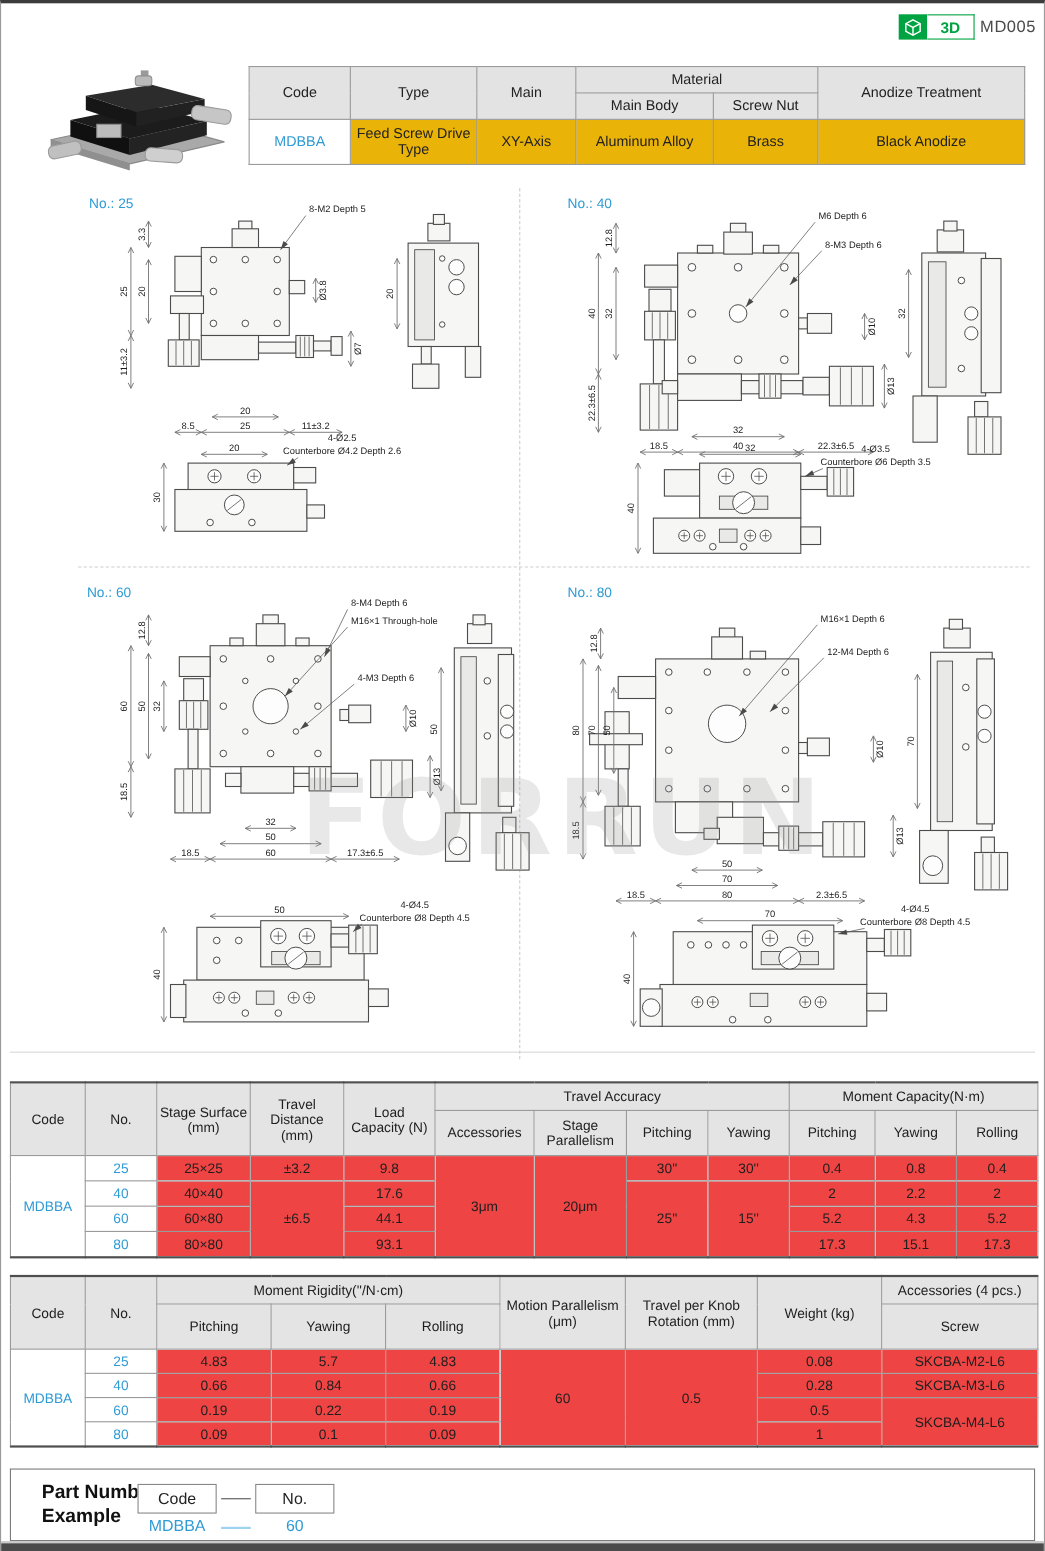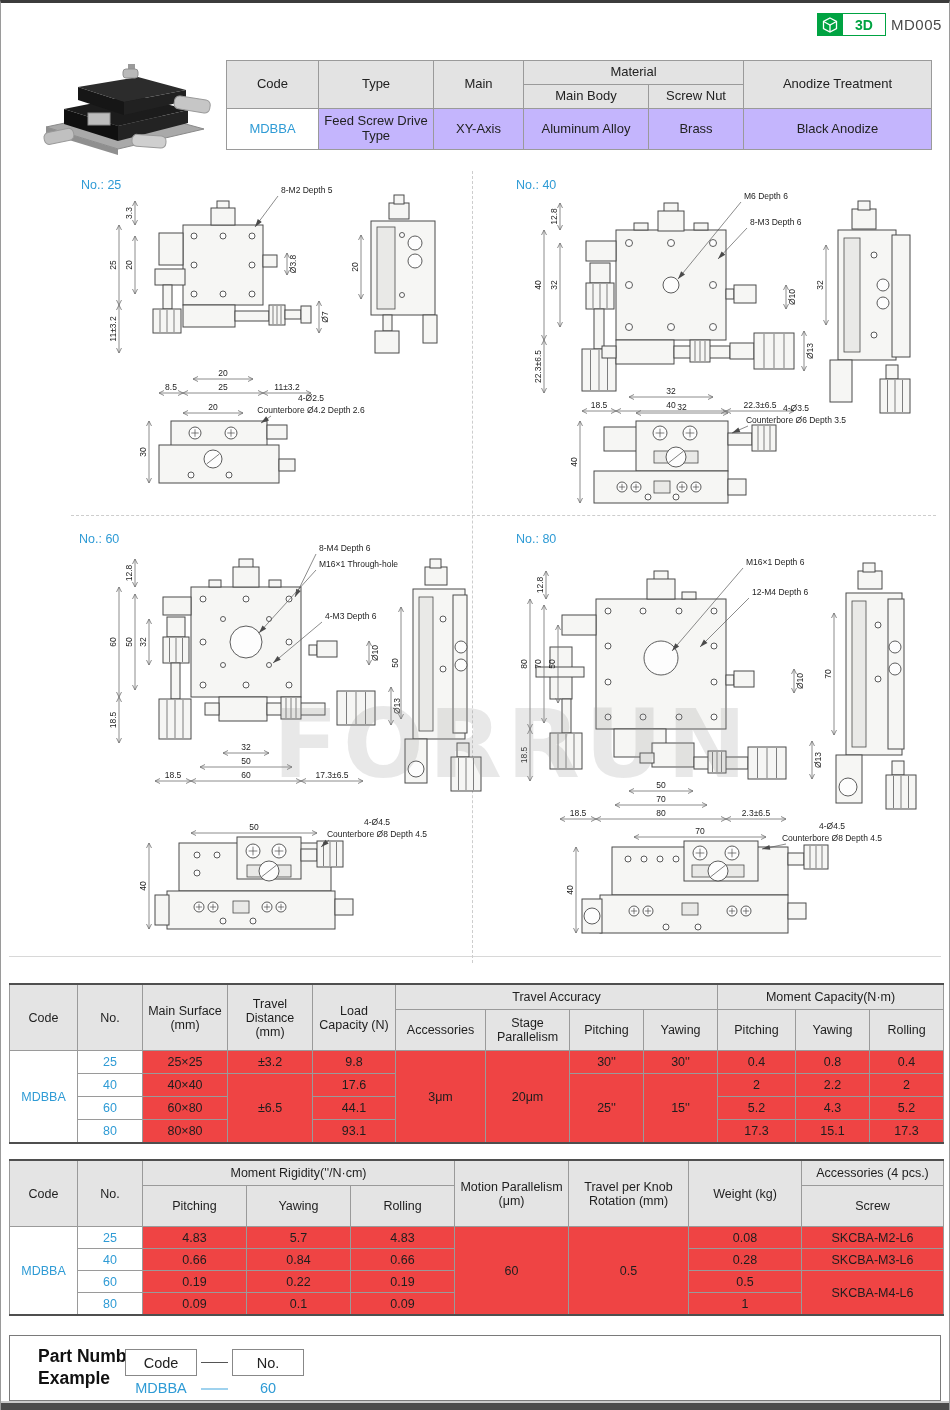--- a/index.html
+++ b/index.html
@@ -12,21 +12,21 @@
   .badge{position:absolute;left:816px;top:10px;display:flex;height:23px;align-items:stretch;}
   .badge .cube{width:26px;background:#00a342;display:flex;align-items:center;justify-content:center;}
   .badge .lbl{width:42px;border:1.5px solid #00a342;border-left:none;background:#fff;color:#00a342;
               display:flex;align-items:center;justify-content:center;font-size:14px;font-weight:bold;}
   .doccode{position:absolute;left:890px;top:13px;font-size:15px;color:#4a4a4a;letter-spacing:.5px;}
 
   
   .itable{position:absolute;left:225px;top:57px;width:705px;border-collapse:collapse;table-layout:fixed;border:1.5px solid #777;}
   .itable th,.itable td{border:1px solid #9a9a9a;text-align:center;vertical-align:middle;font-size:13px;color:#222;padding:1px 2px;line-height:1.15;}
   .itable th{background:#e3e3e3;font-weight:normal;height:21px;}
-  .itable td{height:38px;background:#c4b5fd;}
+  .itable td{height:38px;background:#eab308;}
   .itable td.codecell{background:#fff;color:#2f9bd5;}
 
   
   .dw{position:absolute;z-index:2;}
   .vdash{position:absolute;left:471px;top:168px;height:792px;width:0;border-left:1px dashed #cdcdcd;z-index:1;}
   .hdash{position:absolute;left:70px;top:512px;width:865px;height:0;border-top:1px dashed #cdcdcd;z-index:1;}
   .secline{position:absolute;left:8px;top:953px;width:932px;border-top:1px solid #d8d8d8;}
   .wm{position:absolute;left:272px;top:648px;font-size:95px;font-weight:bold;letter-spacing:5px;
       color:rgba(150,150,150,0.22);z-index:3;pointer-events:none;font-family:"DejaVu Sans",sans-serif;margin-top:38px;}
   svg .fc{fill:#f6f6f4;stroke:#4b4b4b;stroke-width:1;}
@@ -864,21 +864,21 @@
         <col style="width:74px">
         <col style="width:74px">
         <col style="width:78px">
         <col style="width:74px">
         <col style="width:74px">
       </colgroup>
     <thead>
       <tr class="gr">
         <th rowspan="2">Code</th>
         <th rowspan="2">No.</th>
-        <th rowspan="2">Main Surface (mm)</th>
+        <th rowspan="2">Stage Surface (mm)</th>
         <th rowspan="2">Travel Distance (mm)</th>
         <th rowspan="2">Load Capacity (N)</th>
         <th colspan="4">Travel Accuracy</th>
         <th colspan="3">Moment Capacity(N·m)</th>
       </tr>
       <tr class="sub">
         <th>Accessories</th>
         <th>Stage Parallelism</th>
         <th>Pitching</th>
         <th>Yawing</th>

